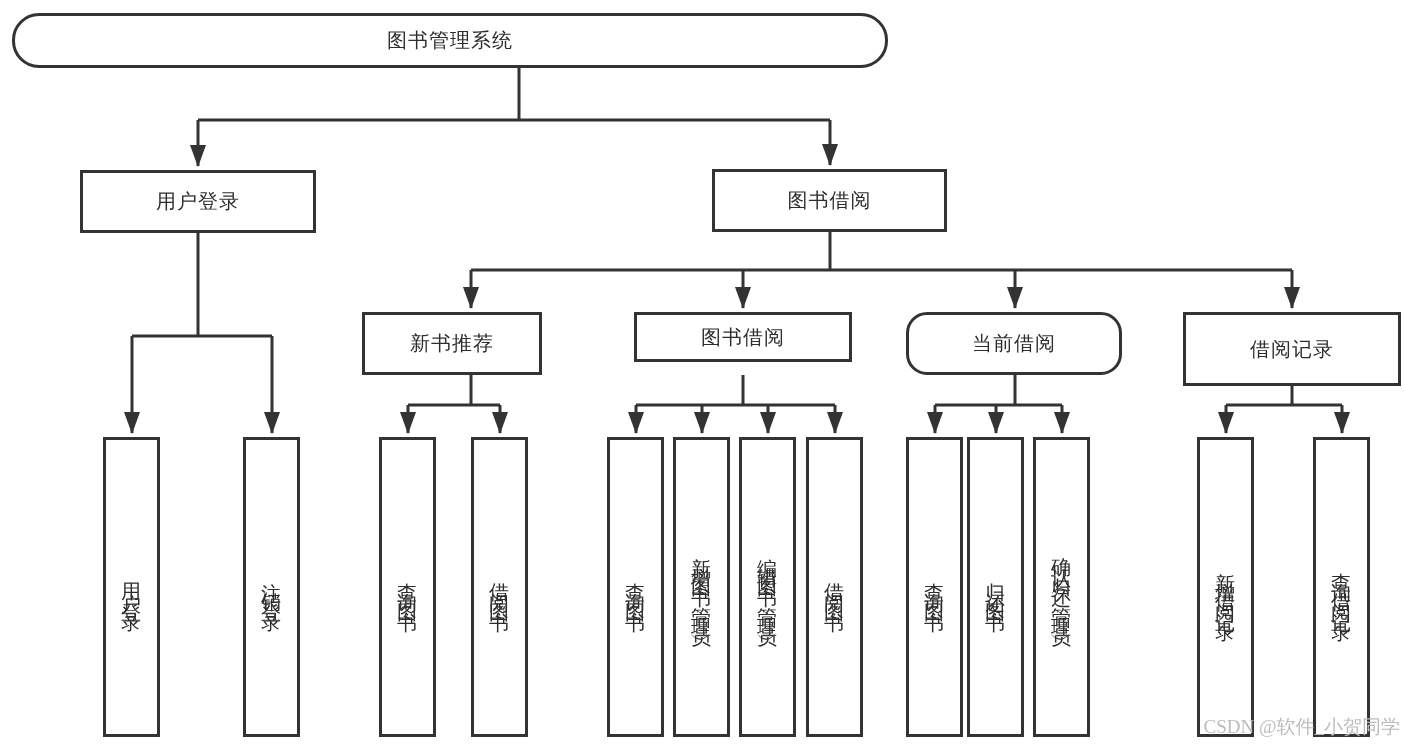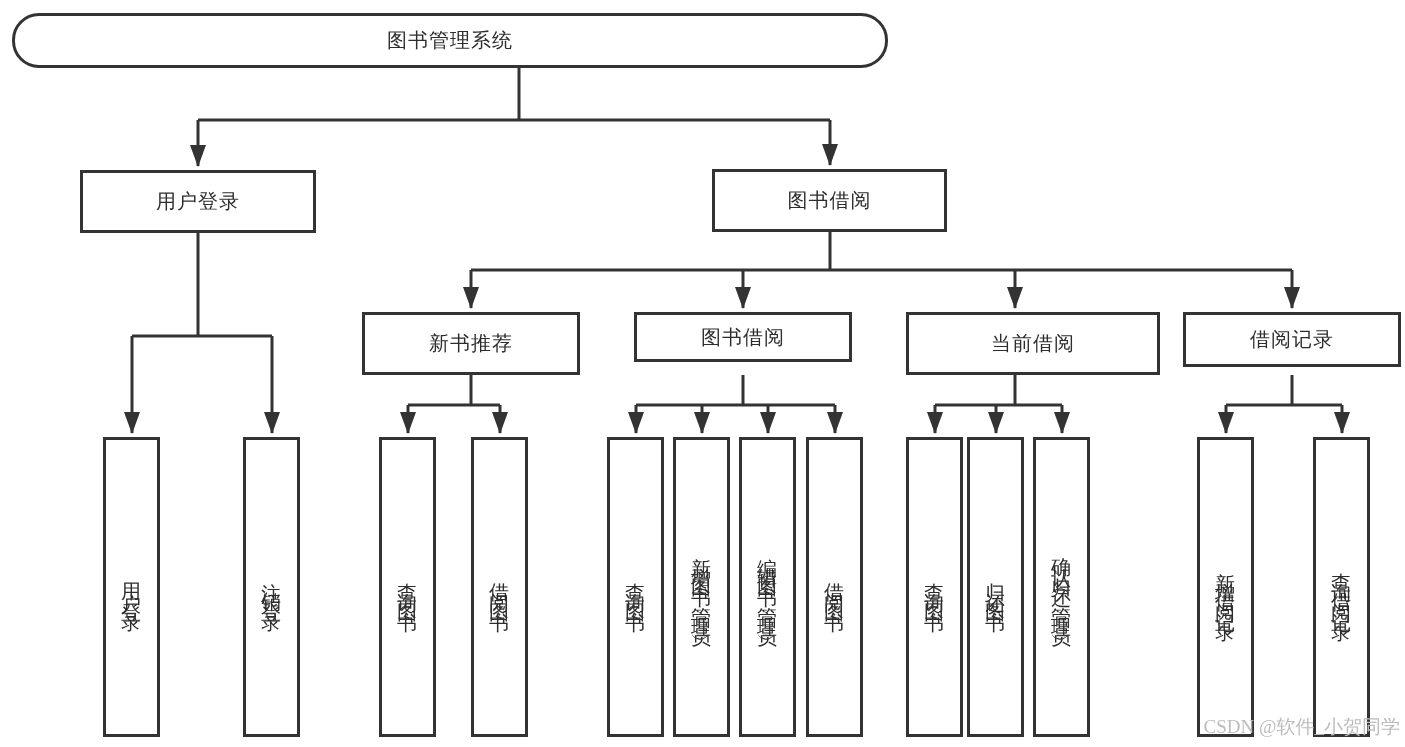--- a/index.html
+++ b/index.html
@@ -106,24 +106,24 @@
       <line x1="1226" y1="405" x2="1226" y2="433" marker-end="url(#arr)"></line>
       <line x1="1342" y1="405" x2="1342" y2="433" marker-end="url(#arr)"></line>
     </g>
   </svg>
 
   <div class="box" style="left:12px; top:13px; width:876px; height:55px;border-radius:27px;">图书管理系统</div>
 
   <div class="box" style="left:80px; top:170px; width:236px; height:63px;">用户登录</div>
   <div class="box" style="left:712px; top:169px; width:235px; height:63px;">图书借阅</div>
 
-  <div class="box" style="left:362px; top:312px; width:218px; height:63px;">新书推荐</div>
+  <div class="box" style="left:362px; top:312px; width:180px; height:63px;">新书推荐</div>
   <div class="box" style="left:634px; top:312px; width:218px; height:50px;">图书借阅</div>
-  <div class="box" style="left:906px; top:312px; width:254px; height:63px;">当前借阅</div>
-  <div class="box" style="left:1183px; top:312px; width:218px; height:55px;">借阅记录</div>
+  <div class="box" style="left:906px; top:312px; width:216px; height:63px;border-radius:21px;">当前借阅</div>
+  <div class="box" style="left:1183px; top:312px; width:218px; height:74px;">借阅记录</div>
 
   <div class="box vbox" style="left:103px; top:437px; width:57px; height:300px;">
     <span>用户登录</span>
   </div>
   <div class="box vbox" style="left:243px; top:437px; width:57px; height:300px;">
     <span>注销登录</span>
   </div>
 
   <div class="box vbox" style="left:379px; top:437px; width:57px; height:300px;">
     <span>查询图书</span>

